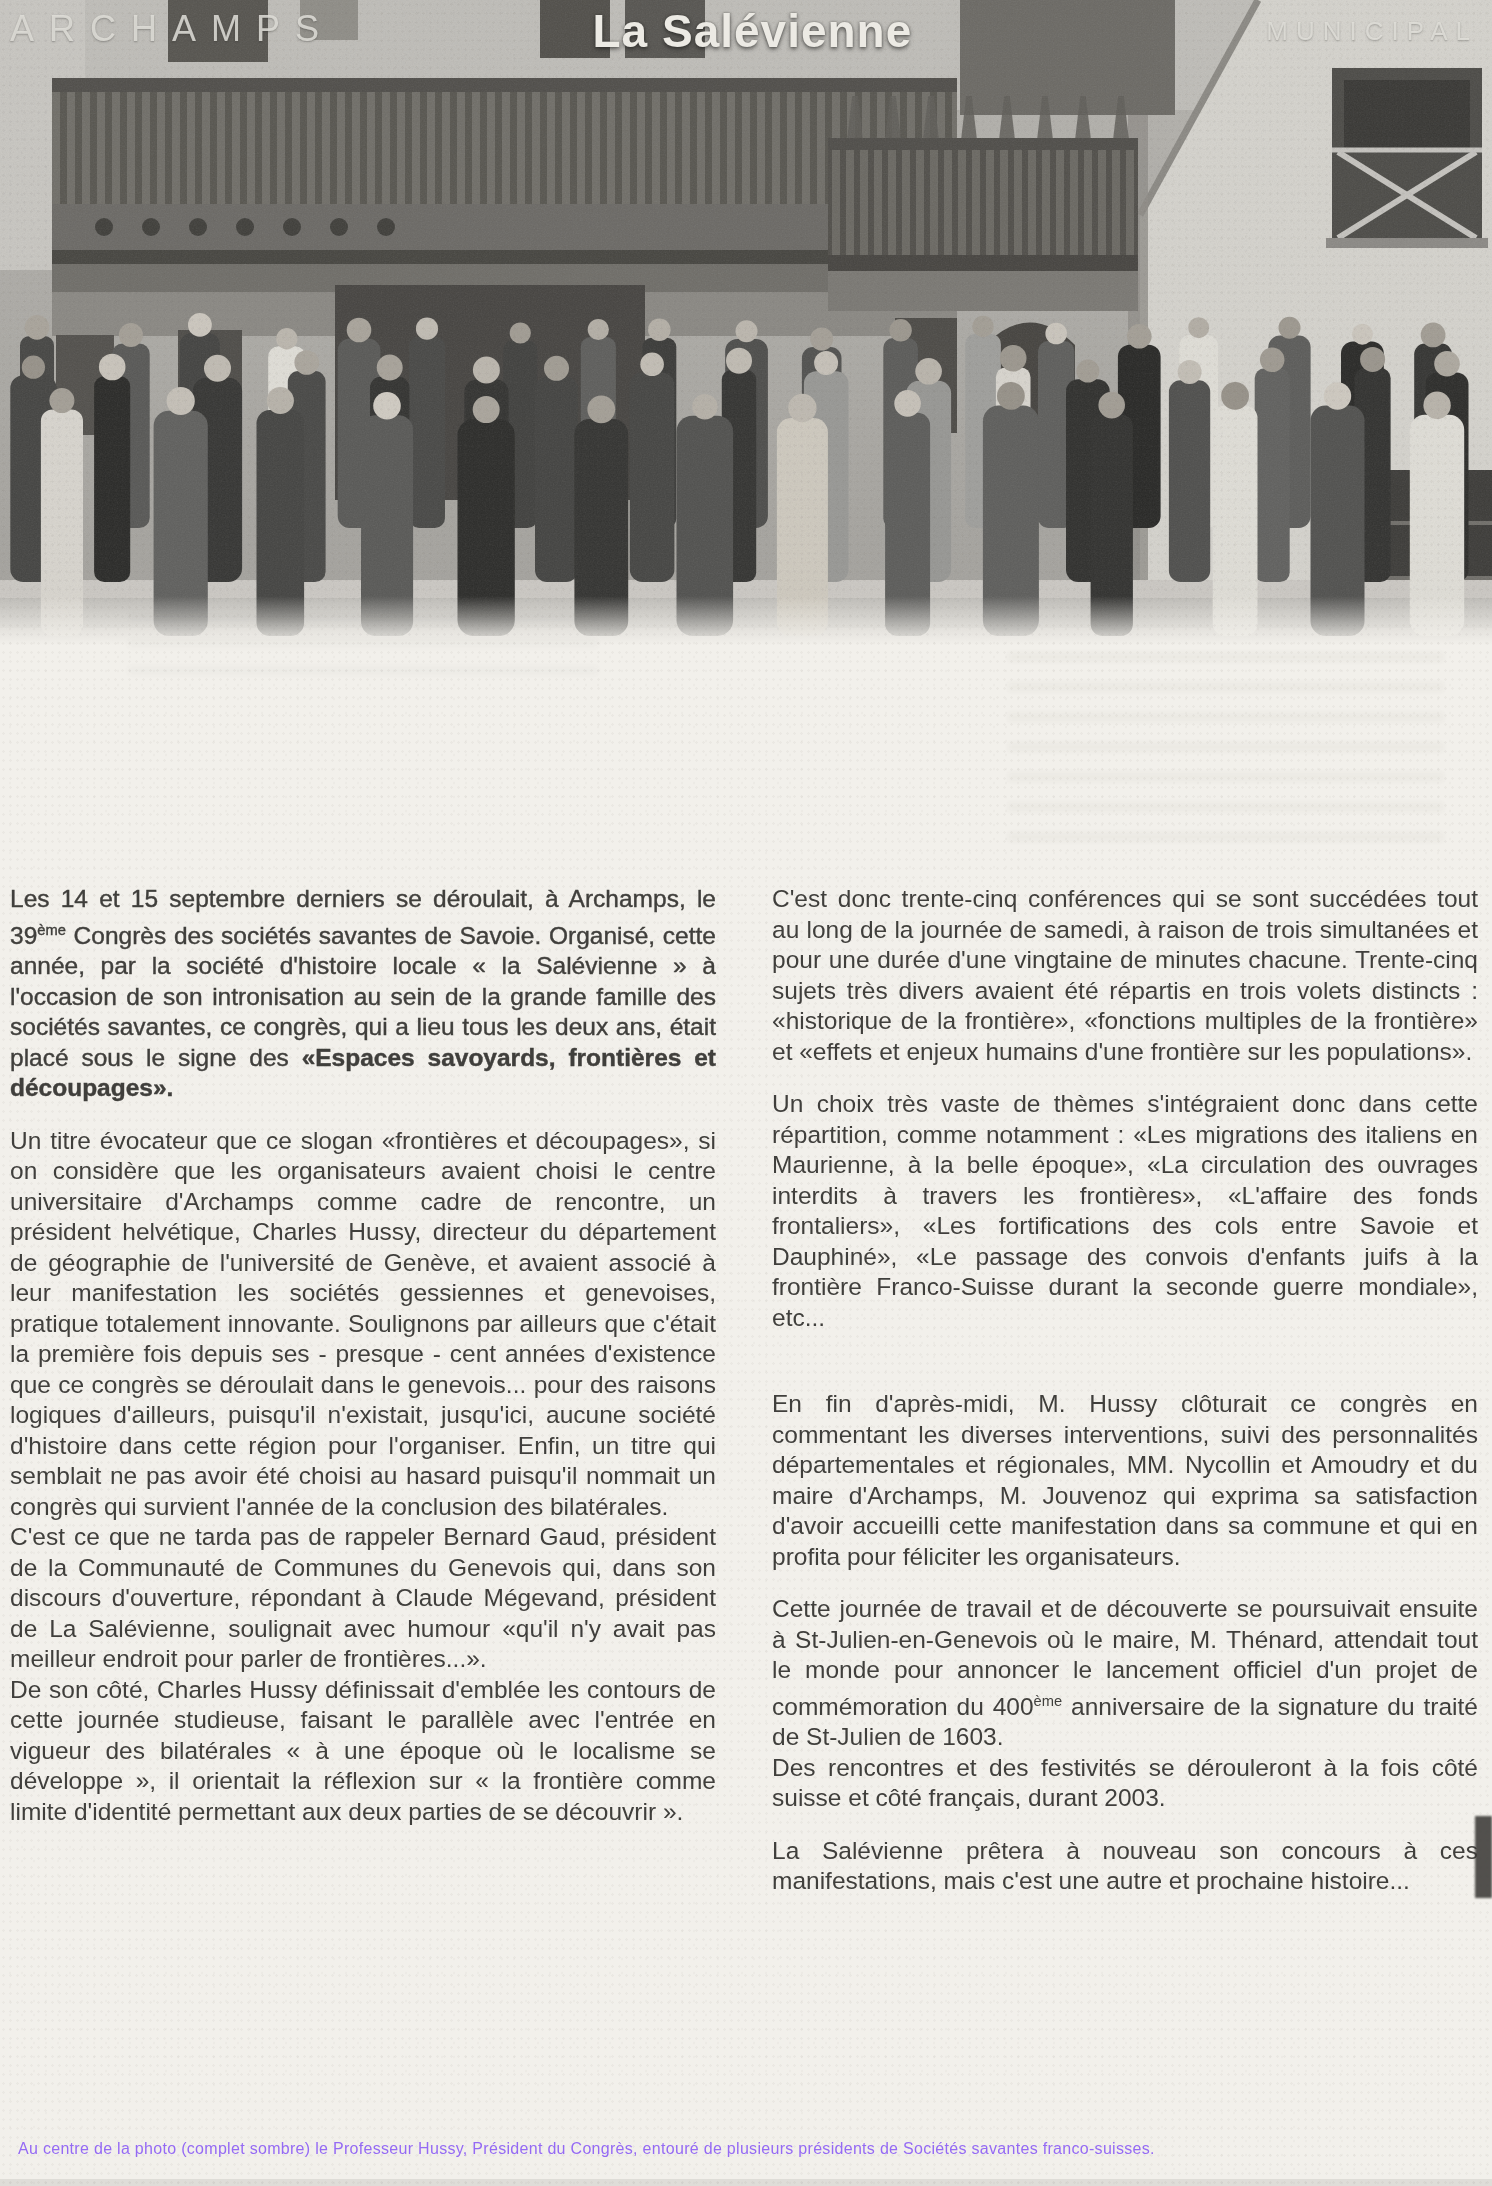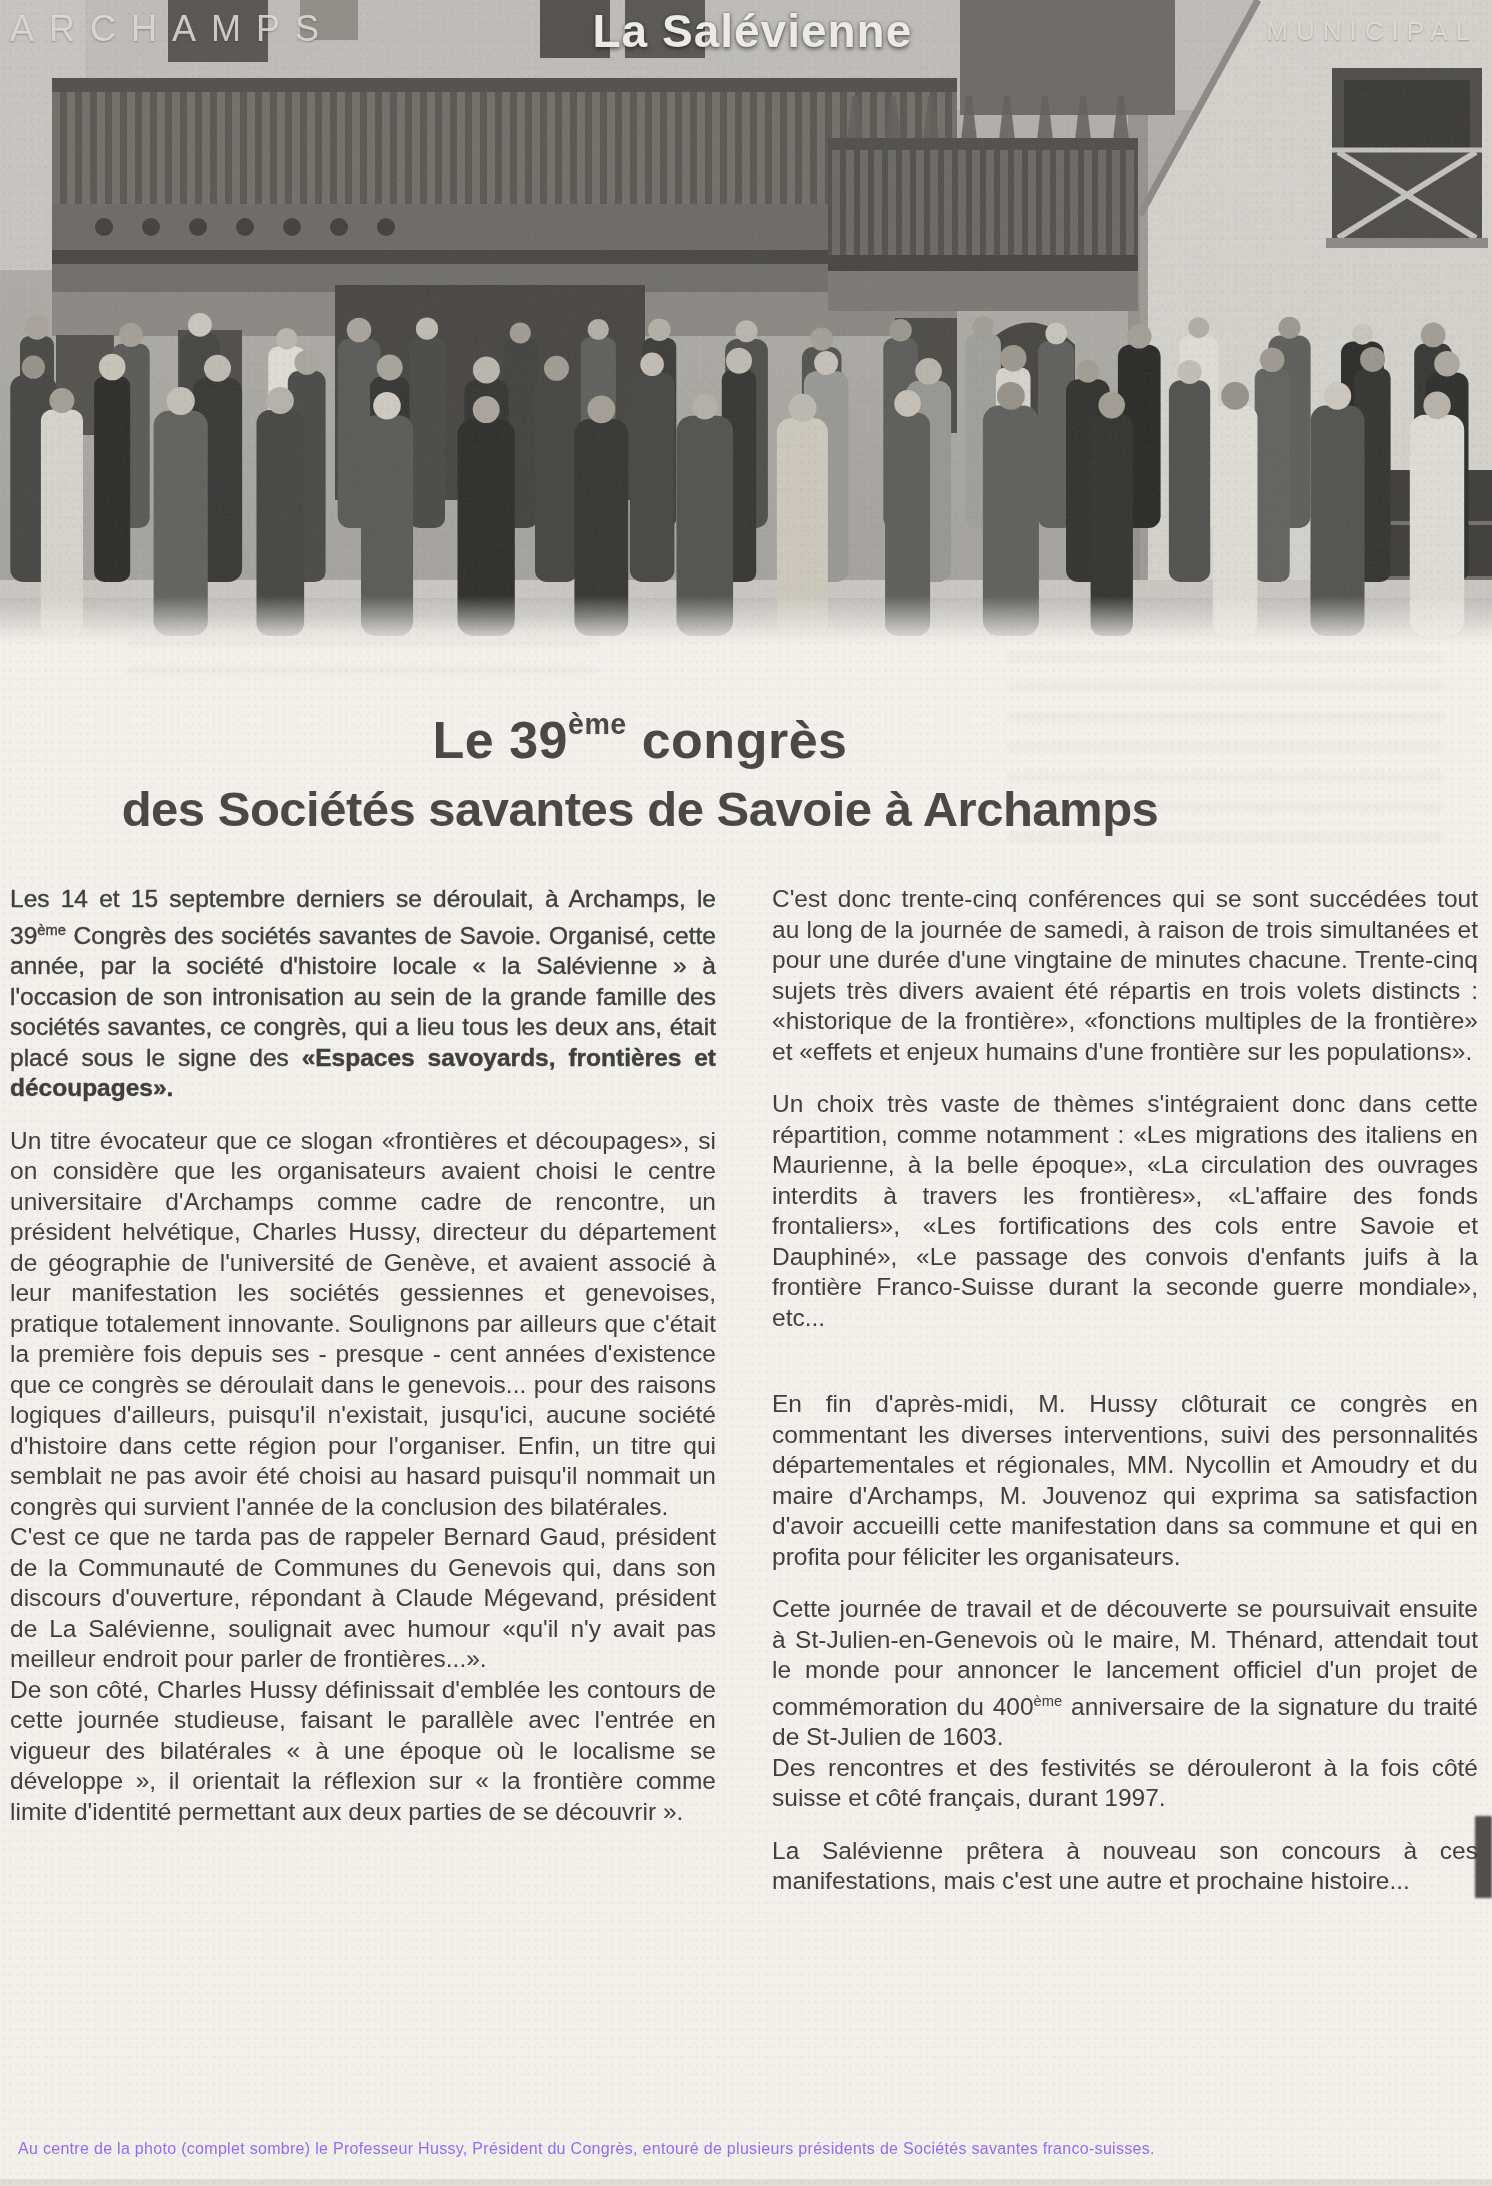--- a/index.html
+++ b/index.html
@@ -299,38 +299,34 @@
 
     <span class="mh mh-left">ARCHAMPS</span>
     <span class="mh mh-center">La Salévienne</span>
     <span class="mh mh-right">MUNICIPAL</span>
   </section>
   <div class="photo-fade"></div>
 
   <div class="ghost ghost-a"></div>
   <div class="ghost ghost-b"></div>
 
-  <header class="title-block">
-    <div class="title-l1"><span>Le 39</span><sup>ème</sup><span> congrès</span></div>
-    <div class="title-l2">des Sociétés savantes de Savoie à Archamps</div>
-  </header>
 
   <main class="columns">
     <div class="col">
       <p class="lead"><span>Les 14 et 15 septembre derniers se déroulait, à Archamps, le 39</span><sup class="bsup">ème</sup><span> Congrès des sociétés savantes de Savoie. Organisé, cette année, par la société d'histoire locale « la Salévienne » à l'occasion de son intronisation au sein de la grande famille des sociétés savantes, ce congrès, qui a lieu tous les deux ans, était placé sous le signe des </span><b>«Espaces savoyards, frontières et découpages».</b></p>
       <p class="gap">Un titre évocateur que ce slogan «frontières et découpages», si on considère que les organisateurs avaient choisi le centre universitaire d'Archamps comme cadre de rencontre, un président helvétique, Charles Hussy, directeur du département de géographie de l'université de Genève, et avaient associé à leur manifestation les sociétés gessiennes et genevoises, pratique totalement innovante. Soulignons par ailleurs que c'était la première fois depuis ses - presque - cent années d'existence que ce congrès se déroulait dans le genevois... pour des raisons logiques d'ailleurs, puisqu'il n'existait, jusqu'ici, aucune société d'histoire dans cette région pour l'organiser. Enfin, un titre qui semblait ne pas avoir été choisi au hasard puisqu'il nommait un congrès qui survient l'année de la conclusion des bilatérales.</p>
       <p>C'est ce que ne tarda pas de rappeler Bernard Gaud, président de la Communauté de Communes du Genevois qui, dans son discours d'ouverture, répondant à Claude Mégevand, président de La Salévienne, soulignait avec humour «qu'il n'y avait pas meilleur endroit pour parler de frontières...».</p>
       <p>De son côté, Charles Hussy définissait d'emblée les contours de cette journée studieuse, faisant le parallèle avec l'entrée en vigueur des bilatérales « à une époque où le localisme se développe », il orientait la réflexion sur « la frontière comme limite d'identité permettant aux deux parties de se découvrir ».</p>
     </div>
     <div class="col">
       <p>C'est donc trente-cinq conférences qui se sont succédées tout au long de la journée de samedi, à raison de trois simultanées et pour une durée d'une vingtaine de minutes chacune. Trente-cinq sujets très divers avaient été répartis en trois volets distincts : «historique de la frontière», «fonctions multiples de la frontière» et «effets et enjeux humains d'une frontière sur les populations».</p>
       <p class="gap">Un choix très vaste de thèmes s'intégraient donc dans cette répartition, comme notamment : «Les migrations des italiens en Maurienne, à la belle époque», «La circulation des ouvrages interdits à travers les frontières», «L'affaire des fonds frontaliers», «Les fortifications des cols entre Savoie et Dauphiné», «Le passage des convois d'enfants juifs à la frontière Franco-Suisse durant la seconde guerre mondiale», etc...</p>
       <p class="gap-xl">En fin d'après-midi, M. Hussy clôturait ce congrès en commentant les diverses interventions, suivi des personnalités départementales et régionales, MM. Nycollin et Amoudry et du maire d'Archamps, M. Jouvenoz qui exprima sa satisfaction d'avoir accueilli cette manifestation dans sa commune et qui en profita pour féliciter les organisateurs.</p>
       <p class="gap"><span>Cette journée de travail et de découverte se poursuivait ensuite à St-Julien-en-Genevois où le maire, M. Thénard, attendait tout le monde pour annoncer le lancement officiel d'un projet de commémoration du 400</span><sup class="bsup">ème</sup><span> anniversaire de la signature du traité de St-Julien de 1603.</span></p>
-      <p>Des rencontres et des festivités se dérouleront à la fois côté suisse et côté français, durant 1997.</p>
+      <p>Des rencontres et des festivités se dérouleront à la fois côté suisse et côté français, durant 2003.</p>
       <p class="gap">La Salévienne prêtera à nouveau son concours à ces manifestations, mais c'est une autre et prochaine histoire...</p>
     </div>
   </main>
 
   <div class="scan-bar"></div>
   <div class="bottom-edge"></div>
 
   <footer class="caption">Au centre de la photo (complet sombre) le Professeur Hussy, Président du Congrès, entouré de plusieurs présidents de Sociétés savantes franco-suisses.</footer>
 
 </div>

